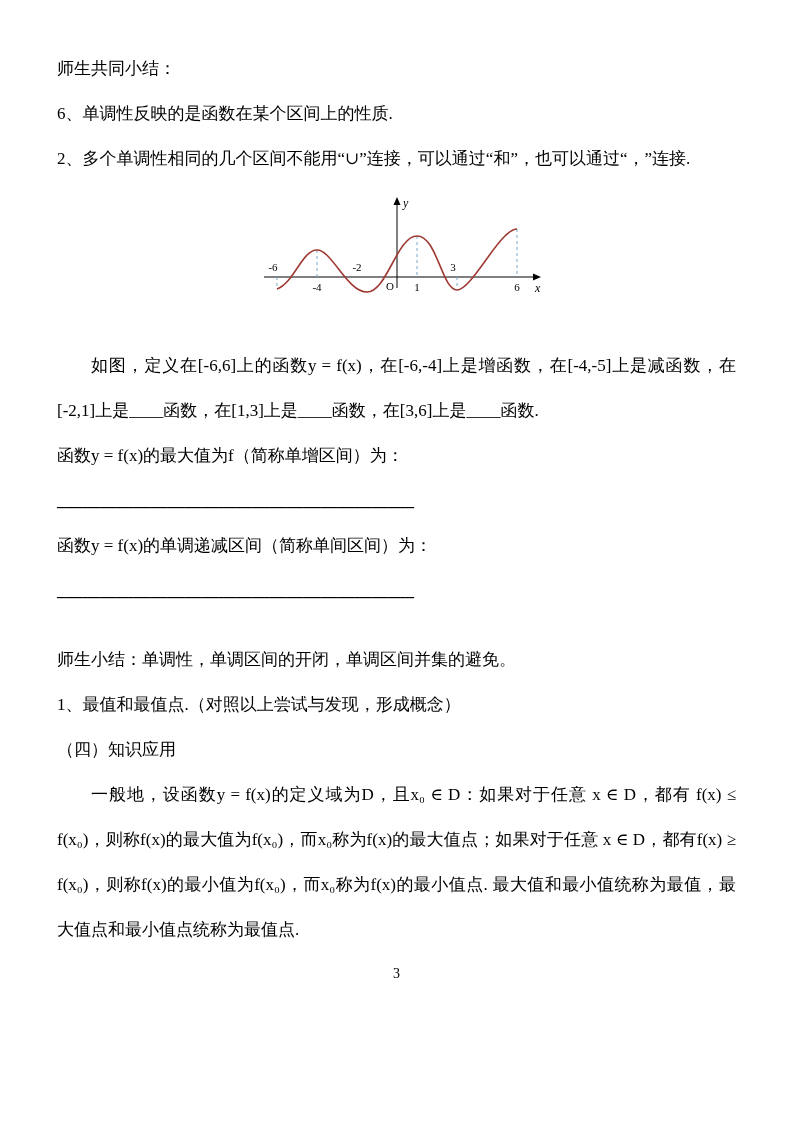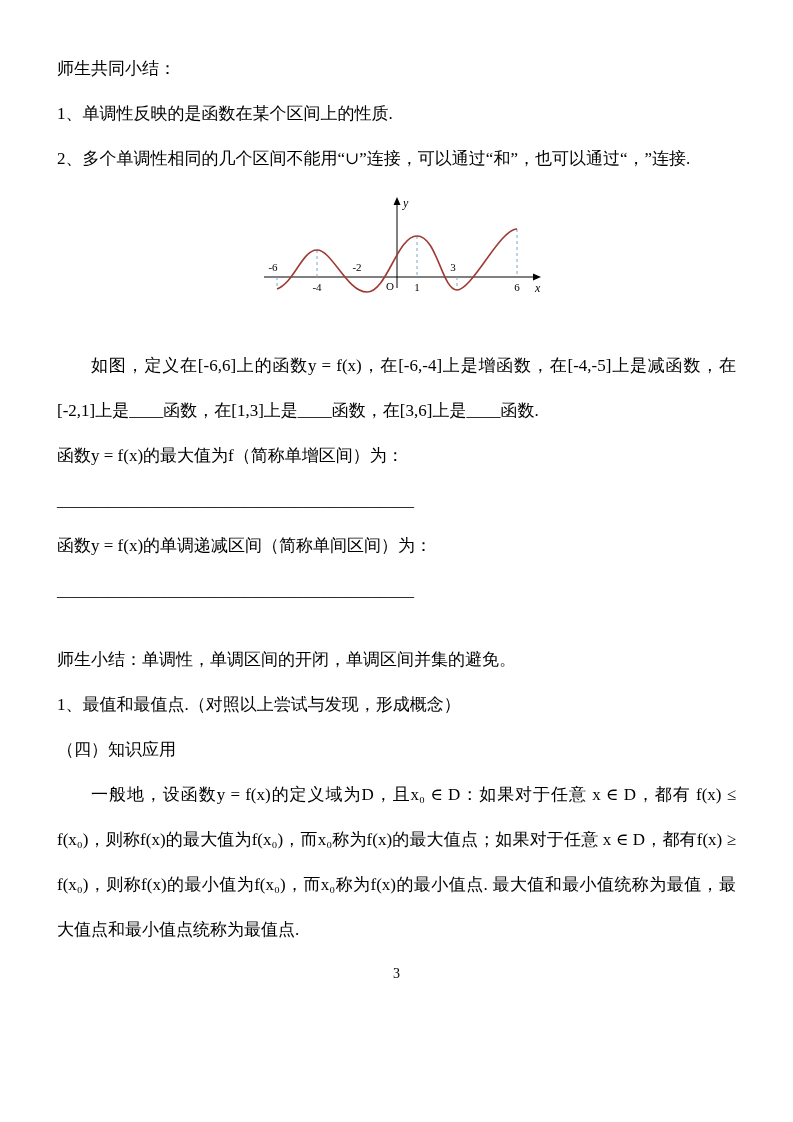--- a/index.html
+++ b/index.html
@@ -26,20 +26,21 @@
   .figure-wrap {
     display: flex;
     justify-content: center;
     margin: 10px 0 4px 0;
     line-height: 0;
   }
   .blank-line {
     letter-spacing: 0;
     white-space: nowrap;
     text-align: left;
+    font-weight: bold;
   }
   .spacer-line { height: 24px; }
   .page-number {
     text-align: center;
     font-size: 14px;
     line-height: 20px;
     margin-top: 12px;
   }
   svg text {
     font-family: "Liberation Serif", "DejaVu Serif", serif;
@@ -48,21 +49,21 @@
   }
   svg text.var { font-style: italic; font-size: 12px; }
 </style>
 </head>
 <body>
 
 <div class="page">
 
   <p class="doc-line">师生共同小结：</p>
 
-  <p class="doc-line">1、单调性反映的是函数在某个区间上的性质.</p>
+  <p class="doc-line">6、单调性反映的是函数在某个区间上的性质.</p>
 
   <p class="doc-line">2、多个单调性相同的几个区间不能用“∪”连接，可以通过“和”，也可以通过“，”连接.</p>
 
 
   <div class="figure-wrap">
     <svg width="310" height="148" viewBox="0 0 310 148">
 
       <line x1="155" y1="12" x2="155" y2="97" stroke="#000" stroke-width="1"></line>
       <polygon points="155,6 151.5,14 158.5,14" fill="#000"></polygon>
 

